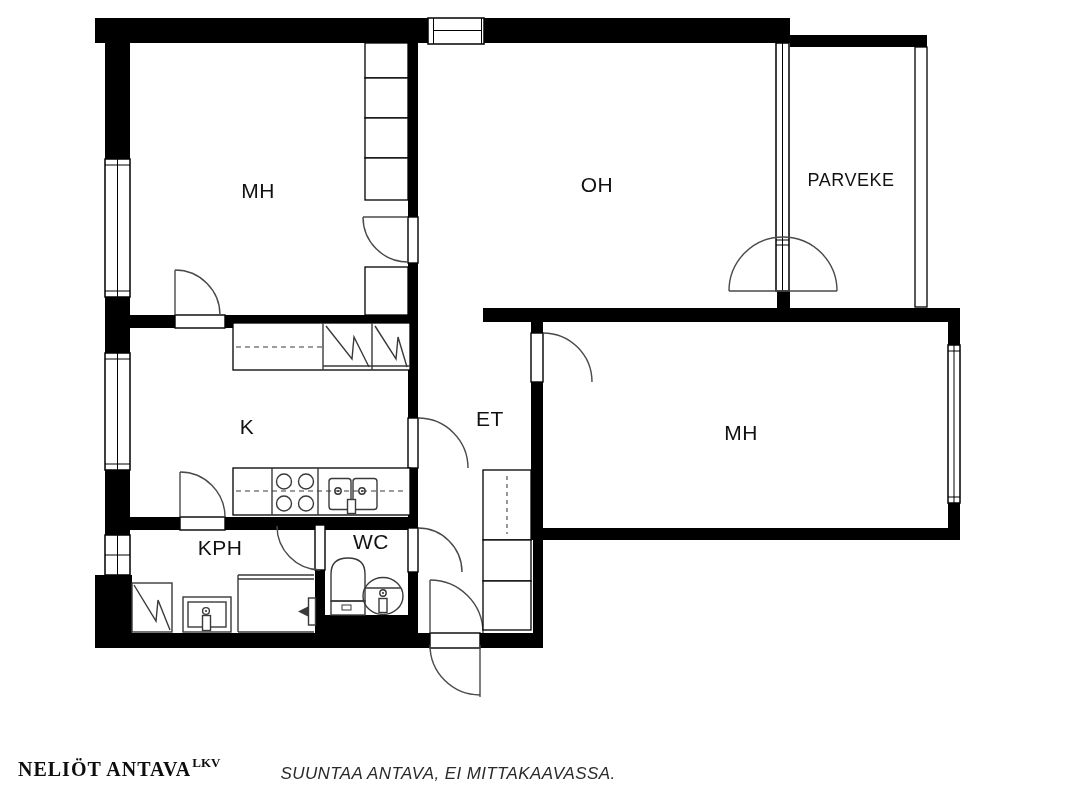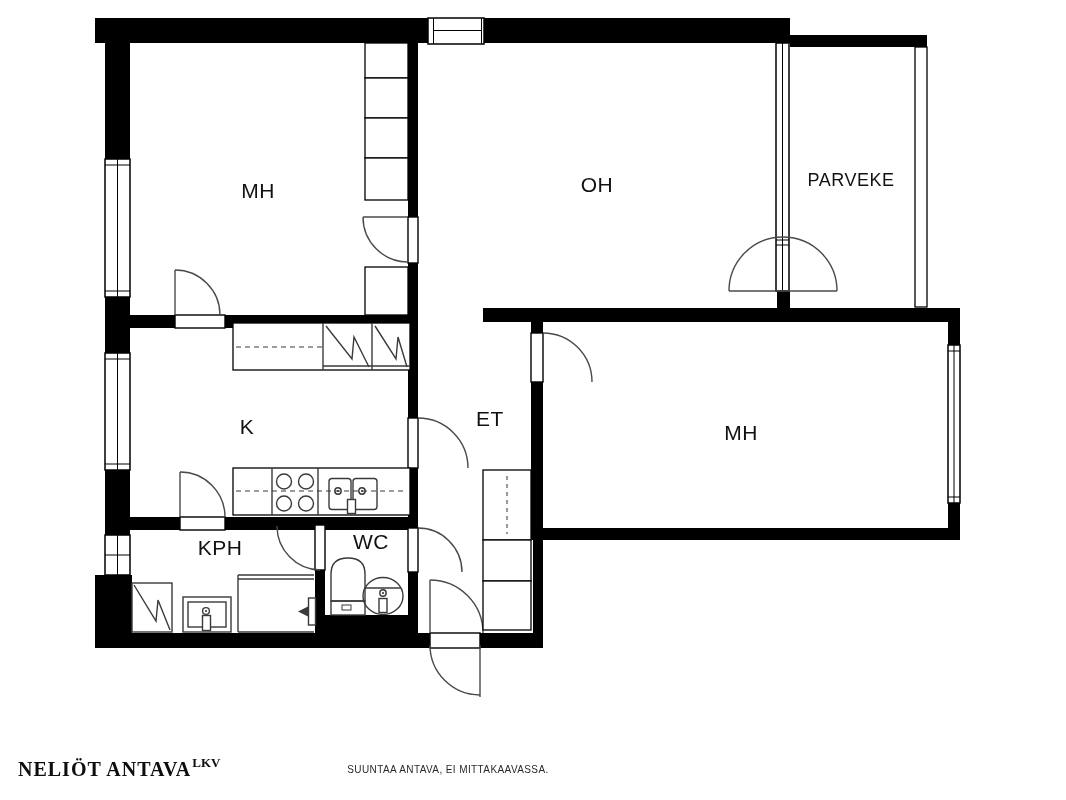--- a/index.html
+++ b/index.html
@@ -20,22 +20,23 @@
   .room-label{font-family:"Liberation Sans",sans-serif;font-size:21px;fill:#111111;letter-spacing:0.5px;}
   .room-label.small{font-size:18px;}
   #brand{
     position:absolute;left:18px;top:755px;
     font-family:"Liberation Serif",serif;font-weight:bold;font-size:20px;
     letter-spacing:1px;color:#0d0d0d;white-space:nowrap;
   }
   #brand sup{font-size:13px;letter-spacing:0;vertical-align:9px;margin-left:1px;}
   #disclaimer{
     position:absolute;left:0;top:764px;width:896px;text-align:center;
-    font-family:"Liberation Sans",sans-serif;font-size:10px;color:#2a2a2a;
+    font-family:"Liberation Sans",sans-serif;font-size:17px;color:#2a2a2a;
     letter-spacing:0.4px;
+    font-style:italic;
   }
 </style>
 </head>
 <body>
 
 <div id="canvas">
 
   <svg id="plan-svg" width="1066" height="800" viewBox="0 0 1066 800">
 
     <g>

